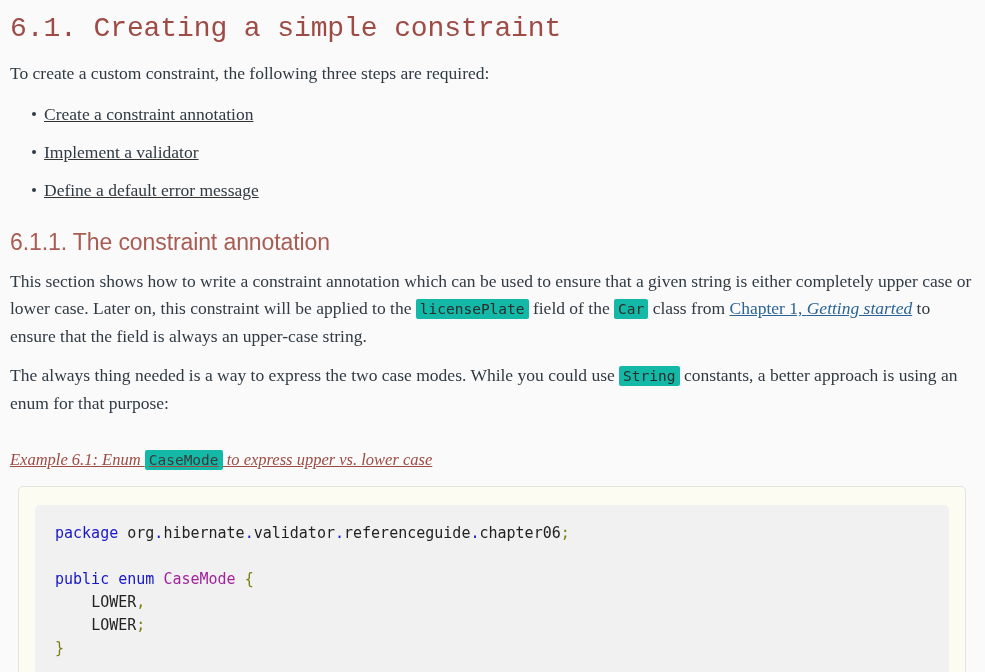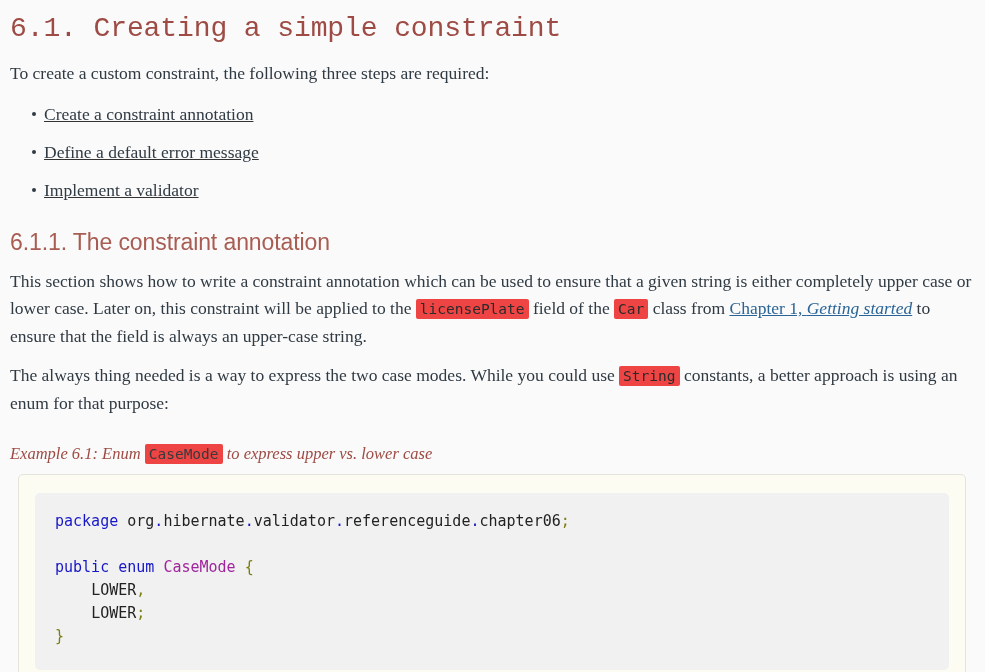--- a/index.html
+++ b/index.html
@@ -63,39 +63,40 @@
     left: 0;
     top: 11px;
     width: 4px;
     height: 4px;
     border-radius: 50%;
     background: #303a43;
   }
   code.inline-code {
     font-family: "DejaVu Sans Mono", "Liberation Mono", monospace;
     font-size: 14.5px;
-    background: #ef4444;
+    background: #14b8a6;
     color: #2b2b2b;
     padding: 2px 4px;
     border-radius: 2px;
     white-space: nowrap;
   }
   a.doc-link {
     color: #2a6496;
     text-decoration: underline;
   }
   a.doc-link .link-italic {
     font-style: italic;
   }
   p.example-caption {
     font-size: 16.5px;
-    line-height: 21px;
+    line-height: 34px;
     font-style: italic;
     color: #9d4b44;
     margin: 26px 0 9px 0;
+    text-decoration: underline;
   }
   p.example-caption code.inline-code {
     font-style: normal;
     color: #3a3a3a;
   }
   .code-panel {
     background: #fcfcf2;
     border: 1px solid #e4e4dc;
     border-radius: 5px;
     padding: 18px 16px 20px 16px;
@@ -125,22 +126,22 @@
 <body>
 
 <div class="page">
 
   <h2 class="section-title">6.1. Creating a simple constraint</h2>
 
   <p class="body-text">To create a custom constraint, the following three steps are required:</p>
 
   <ul class="step-list">
     <li><span>Create a constraint annotation</span></li>
+    <li><span>Implement a validator</span></li>
     <li><span>Define a default error message</span></li>
-    <li><span>Implement a validator</span></li>
   </ul>
 
   <h3 class="subsection-title">6.1.1. The constraint annotation</h3>
 
   <p class="body-text"><span>This section shows how to write a constraint annotation which can be used to ensure that a given string is either completely upper case or lower case. Later on, this constraint will be applied to the </span><code class="inline-code">licensePlate</code><span> field of the </span><code class="inline-code">Car</code><span> class from </span><a class="doc-link" href="#"><span>Chapter 1, </span><span class="link-italic">Getting started</span></a><span> to ensure that the field is always an upper-case string.</span></p>
 
   <p class="body-text"><span>The always thing needed is a way to express the two case modes. While you could use </span><code class="inline-code">String</code><span> constants, a better approach is using an enum for that purpose:</span></p>
 
   <p class="example-caption"><span>Example 6.1: Enum </span><code class="inline-code">CaseMode</code><span> to express upper vs. lower case</span></p>
 

